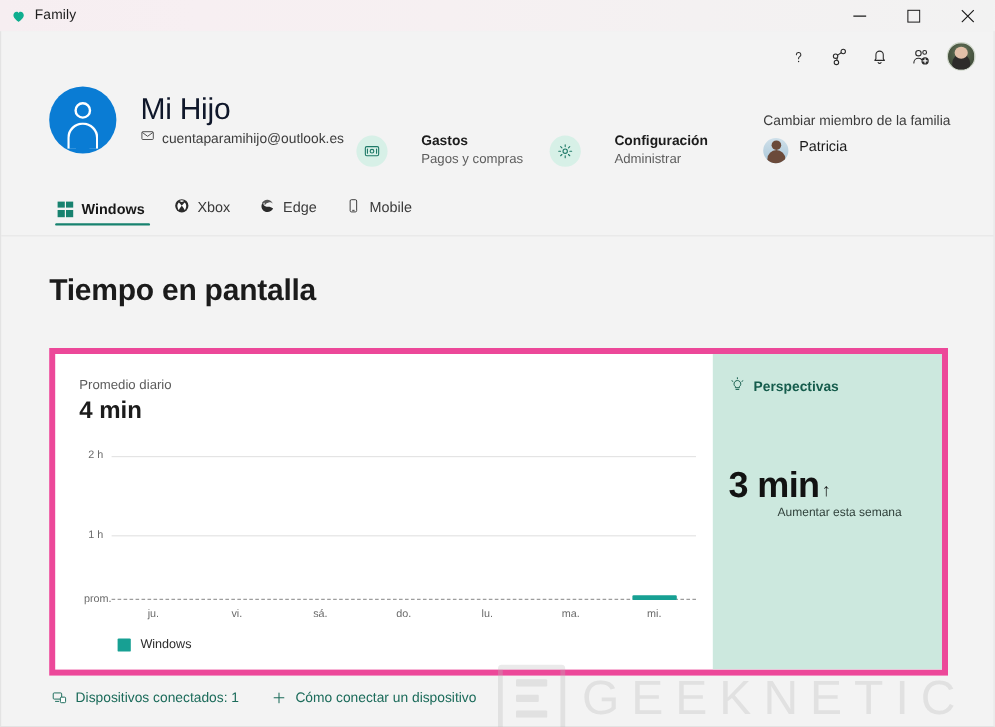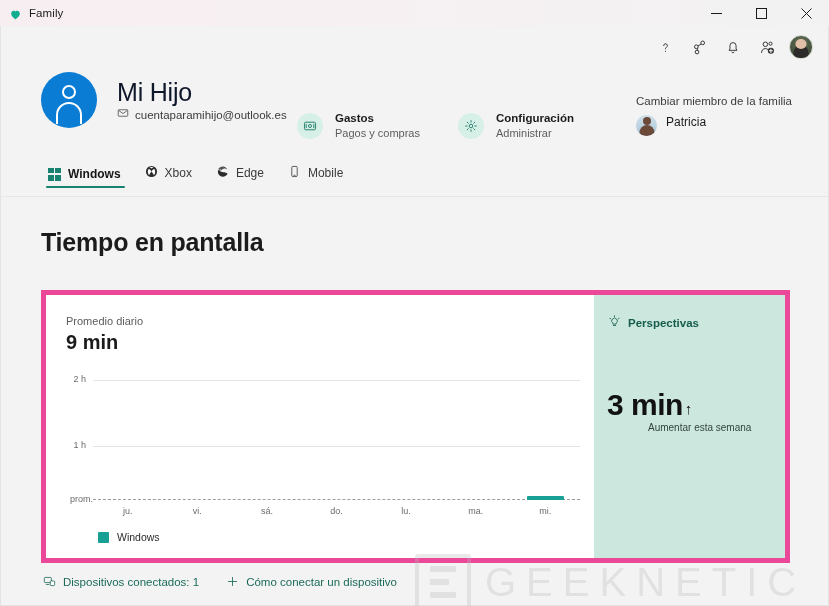--- a/index.html
+++ b/index.html
@@ -60,21 +60,21 @@
     width:56px;height:56px;border-radius:50%;background:#0a7cd4;position:relative;flex:none;
   }
   .pavatar .head{position:absolute;left:50%;top:13px;transform:translateX(-50%);
     width:14px;height:14px;border-radius:50%;border:2.5px solid #fff;box-sizing:border-box;}
   .pavatar .body{position:absolute;left:50%;top:30px;transform:translateX(-50%);
     width:26px;height:22px;border-radius:13px 13px 0 0;border:2.5px solid #fff;border-bottom:none;box-sizing:border-box;}
   .pname{font-size:25px;font-weight:400;color:#0f172a;line-height:1.1;letter-spacing:-.2px;}
   .pmail{display:flex;align-items:flex-end;gap:6px;margin-top:1px;font-size:11.5px;color:#3c3c3c;}
 
   
-  .acttile{position:absolute;display:flex;align-items:center;gap:12px;}
+  .acttile{position:absolute;display:flex;align-items:center;gap:28px;}
   .actbadge{
     width:26px;height:26px;border-radius:50%;background:#d7f0e7;
     display:flex;align-items:center;justify-content:center;color:#1f7a68;flex:none;
   }
   .acttitle{font-size:11.5px;font-weight:700;color:#1b1b1b;line-height:1.25;}
   .actsub{font-size:11px;color:#5d5d5d;line-height:1.3;margin-top:1px;}
 
   
   .switchbox{position:absolute;right:36px;top:69px;text-align:left;}
   .switchlbl{font-size:11.5px;color:#3b3b3b;}
@@ -319,21 +319,21 @@
       </div>
     </div>
     <div class="divider"></div>
 
     <div class="ptitle">Tiempo en pantalla</div>
 
     <div class="card">
 
       <div class="chartpane">
         <div class="avgLbl">Promedio diario</div>
-        <div class="avgVal">9 min</div>
+        <div class="avgVal">4 min</div>
 
         <div class="plot">
 
           <div class="gridline" style="top:0px;"></div>
           <div class="gridline" style="top:66px;"></div>
           <div class="avgline" style="top:119px;"></div>
 
           <div class="ylabel" style="left:-47px;top:-6px;">2 h</div>
           <div class="ylabel" style="left:-47px;top:60px;">1 h</div>
 

